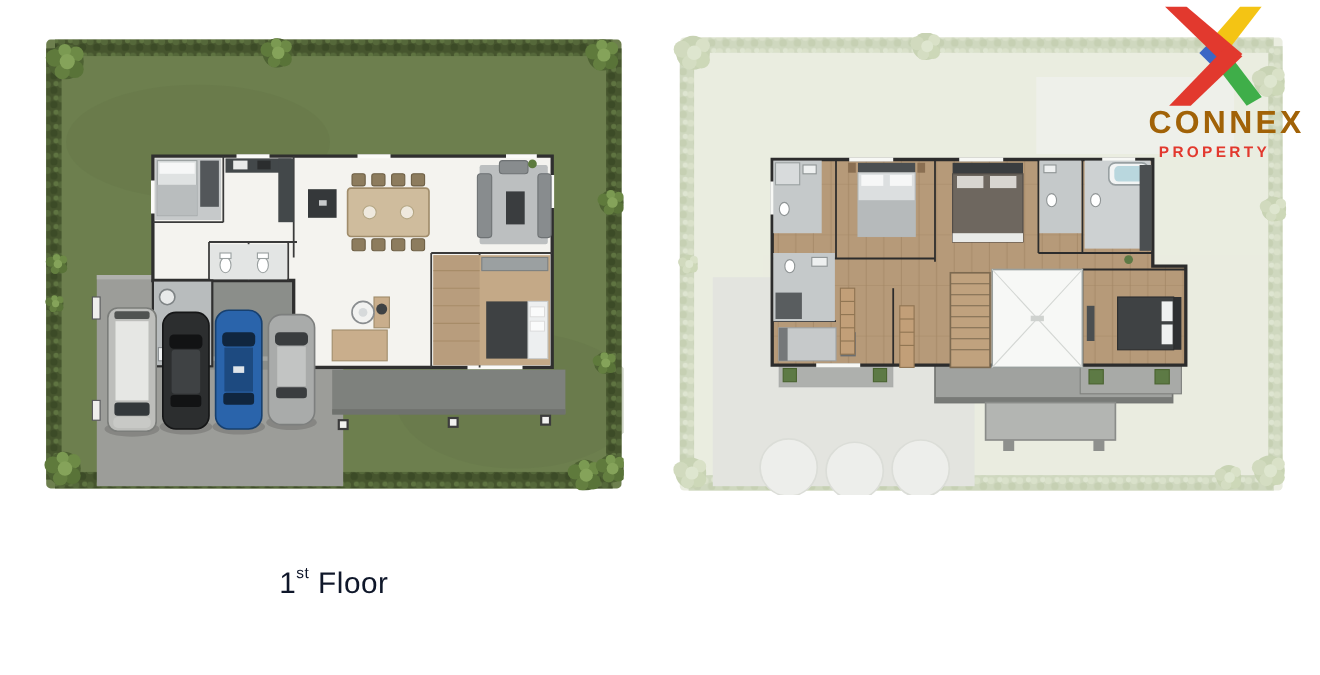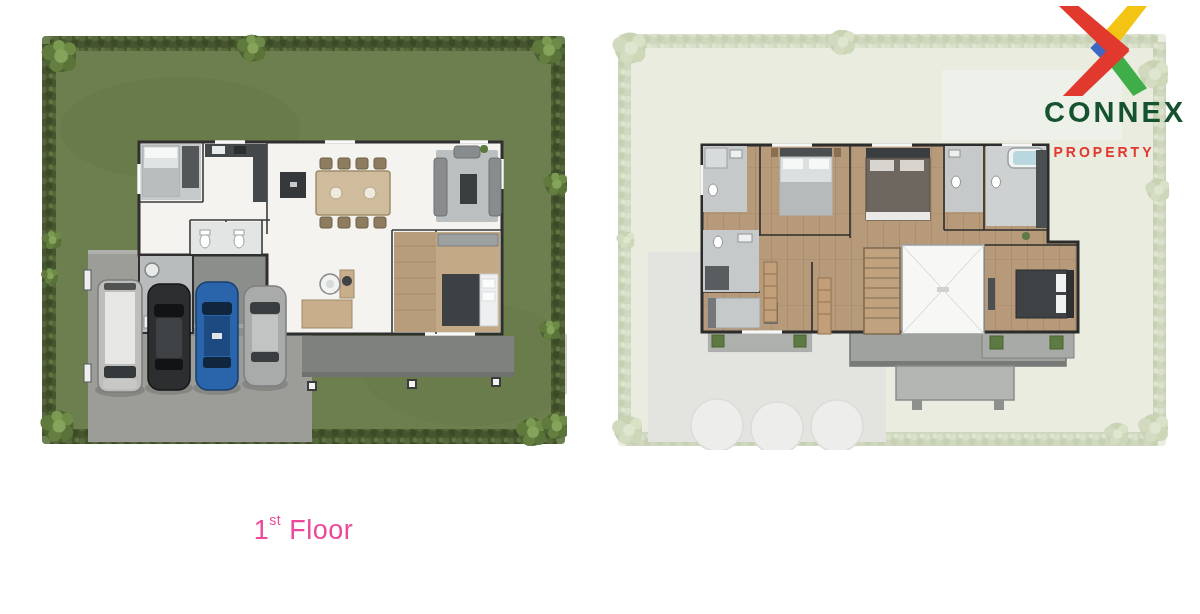--- a/index.html
+++ b/index.html
@@ -3,23 +3,23 @@
 <meta charset="utf-8">
 <style>
   html,body{margin:0;padding:0;background:#ffffff;}
   body{width:1200px;height:614px;font-family:"Liberation Sans",sans-serif;position:relative;overflow:hidden;}
   .stage{position:absolute;inset:0;}
   .panel{position:absolute;}
   .panel-first{left:40px;top:34px;width:527px;height:412px;}
   .panel-second{left:612px;top:30px;width:560px;height:420px;}
   .logo{position:absolute;left:1028px;top:6px;width:152px;text-align:center;z-index:5;}
   .logo-x{display:block;margin:0 auto;}
-  .logo-name{font-size:29px;font-weight:700;letter-spacing:3px;color:#14532d;line-height:1.0;margin-top:-2px;margin-left:16px;}
-  .logo-tagline{font-size:14px;font-weight:700;letter-spacing:3px;color:#e2392e;line-height:1.2;margin-top:17px;}
-  .floor-label{position:absolute;text-align:center;font-size:27px;color:#ec4899;letter-spacing:0.5px;}
+  .logo-name{font-size:29px;font-weight:700;letter-spacing:3px;color:#a16207;line-height:1.0;margin-top:-2px;margin-left:16px;}
+  .logo-tagline{font-size:14px;font-weight:700;letter-spacing:3px;color:#e2392e;line-height:1.2;margin-top:3px;}
+  .floor-label{position:absolute;text-align:center;font-size:27px;color:#0f172a;letter-spacing:0.5px;}
   .floor-label sup{font-size:14px;vertical-align:14px;}
   .floor-label .word{margin-left:8px;}
   .label-first{left:40px;top:512px;width:527px;}
   .label-second{left:612px;top:512px;width:560px;}
 </style>
 </head>
 <body>
 
 <div class="stage">
 

